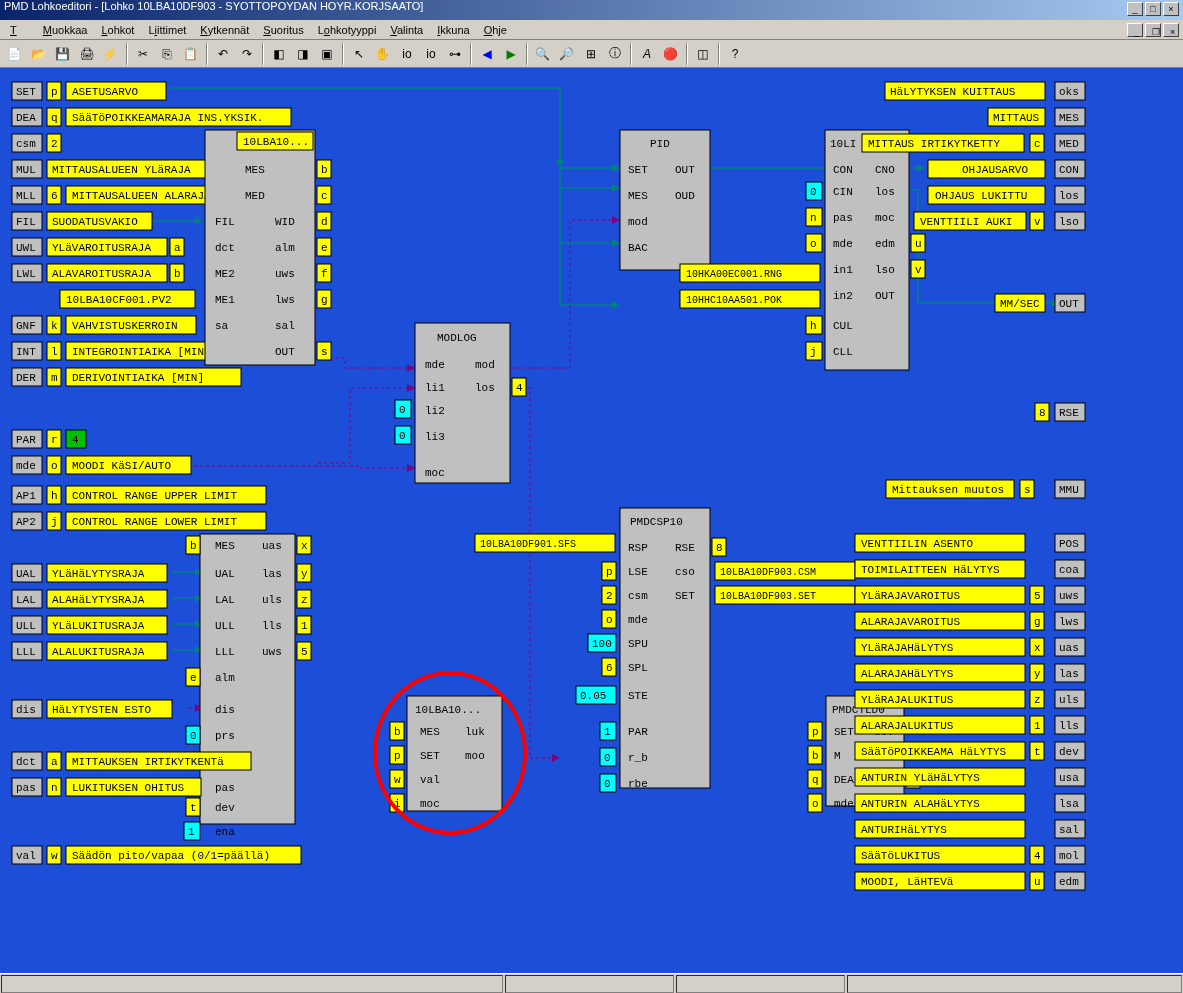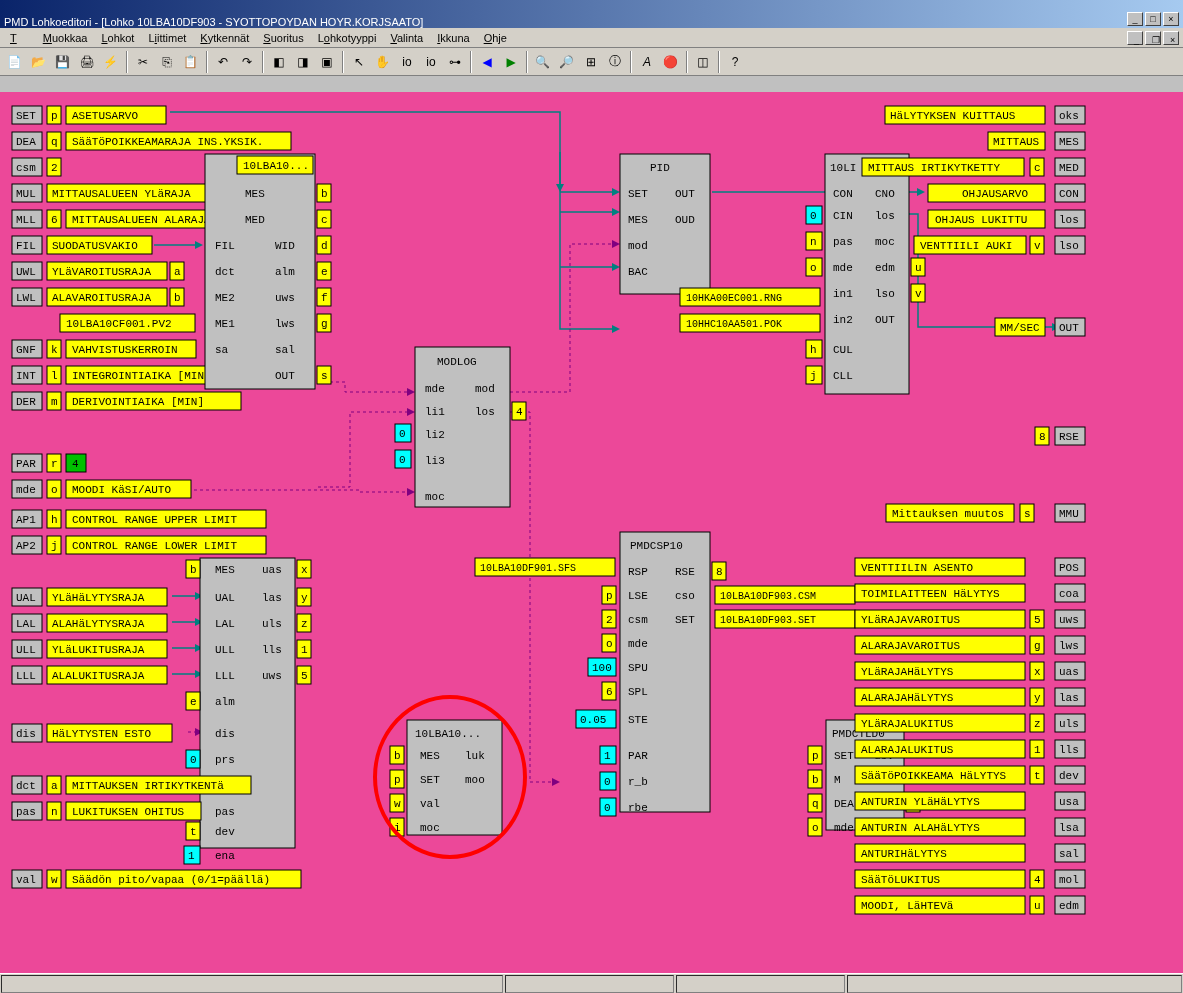--- a/index.html
+++ b/index.html
@@ -1,28 +1,28 @@
 <!DOCTYPE html>
 <html><head>
 <meta charset="utf-8">
 <style>
   * { box-sizing: border-box; margin: 0; padding: 0; }
   body { font-family: "MS Sans Serif", Arial, sans-serif; font-size: 11px; background: #c0c0c0; width: 1183px; height: 993px; overflow: hidden; }
-  .title-bar { background: linear-gradient(to right, #0a246a, #a6caf0); color: #fff; height: 28px; line-height: 20px; padding: 12px 4px; display: flex; justify-content: space-between; align-items: flex-start; }
+  .title-bar { background: linear-gradient(to right, #0a246a, #a6caf0); color: #fff; height: 20px; line-height: 20px; padding: 4px 4px; display: flex; justify-content: space-between; align-items: flex-end; }
   .title-bar .buttons { display: flex; gap: 2px; }
   .title-bar .buttons span { width: 16px; height: 14px; background: #c0c0c0; border: 1px solid #fff; border-right-color:#404040; border-bottom-color:#404040; font-size:9px; text-align:center; line-height:12px; color:#000; }
   .menu-bar { background: #d4d0c8; height: 20px; display: flex; align-items: center; padding: 0 4px; gap: 2px; border-bottom: 1px solid #808080; }
   .menu-bar span { padding: 2px 6px; }
   .menu-bar span u { text-decoration: underline; }
   .menu-right { margin-left:auto; display:flex; gap:2px; }
   .menu-right span { width: 16px; height: 14px; background: #c0c0c0; border: 1px solid #fff; border-right-color:#404040; border-bottom-color:#404040; font-size:9px; text-align:center; line-height:12px; }
   .toolbar { background: #d4d0c8; height: 28px; display: flex; align-items: center; padding: 2px 4px; gap: 2px; border-bottom: 1px solid #808080; }
   .tb-btn { width: 22px; height: 22px; border: 1px solid #d4d0c8; display:flex;align-items:center;justify-content:center; font-size:12px; }
   .tb-sep { width: 1px; height: 22px; border-left:1px solid #808080; border-right:1px solid #fff; margin:0 2px; }
-  .canvas { position: absolute; top: 68px; left: 0; right: 0; bottom: 20px; background: #ec4899; overflow:hidden;margin-top:24px; }
+  .canvas { position: absolute; top: 68px; left: 0; right: 0; bottom: 20px; background: #1d4ed8; overflow:hidden; }
   .statusbar { position:absolute; bottom:0; left:0; right:0; height:20px; background:#d4d0c8; border-top:1px solid #fff; display:flex; }
   .statusbar div { border: 1px inset #808080; height:18px; margin:1px; }
   svg { position:absolute; top:0; left:0; }
   .blk { fill: #c0c0c0; stroke: #000; }
   .lbl-yellow { fill: #ffff00; stroke: #000; }
   .lbl-cyan   { fill: #00ffff; stroke: #000; }
   .lbl-green  { fill: #00c000; stroke: #000; }
   .lbl-gray   { fill: #c0c0c0; stroke: #000; }
   .t { font: 11px "Courier New", monospace; fill: #000; }
   .t-sm { font: 10px "Courier New", monospace; fill: #000; }

